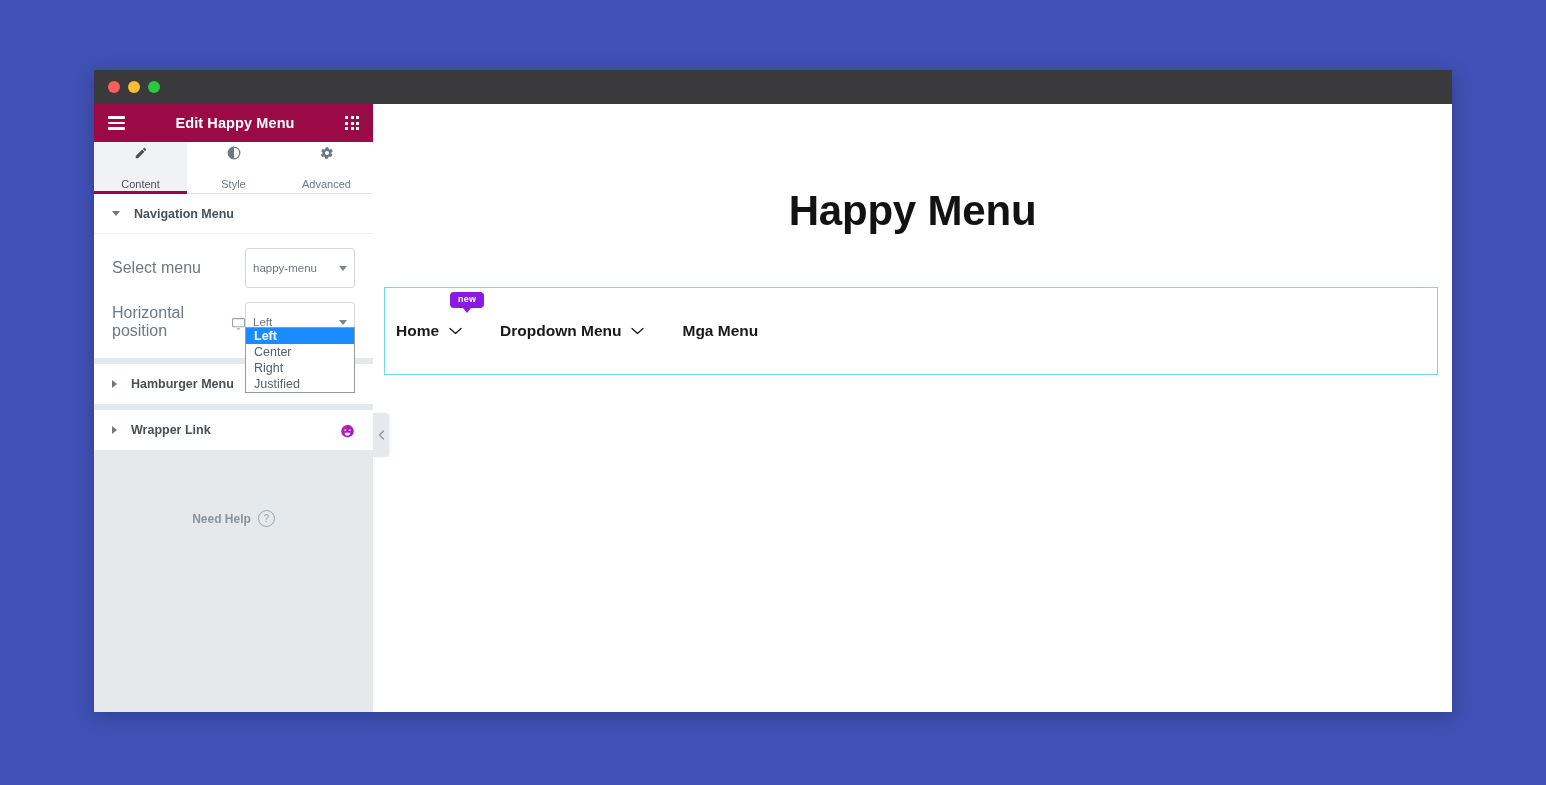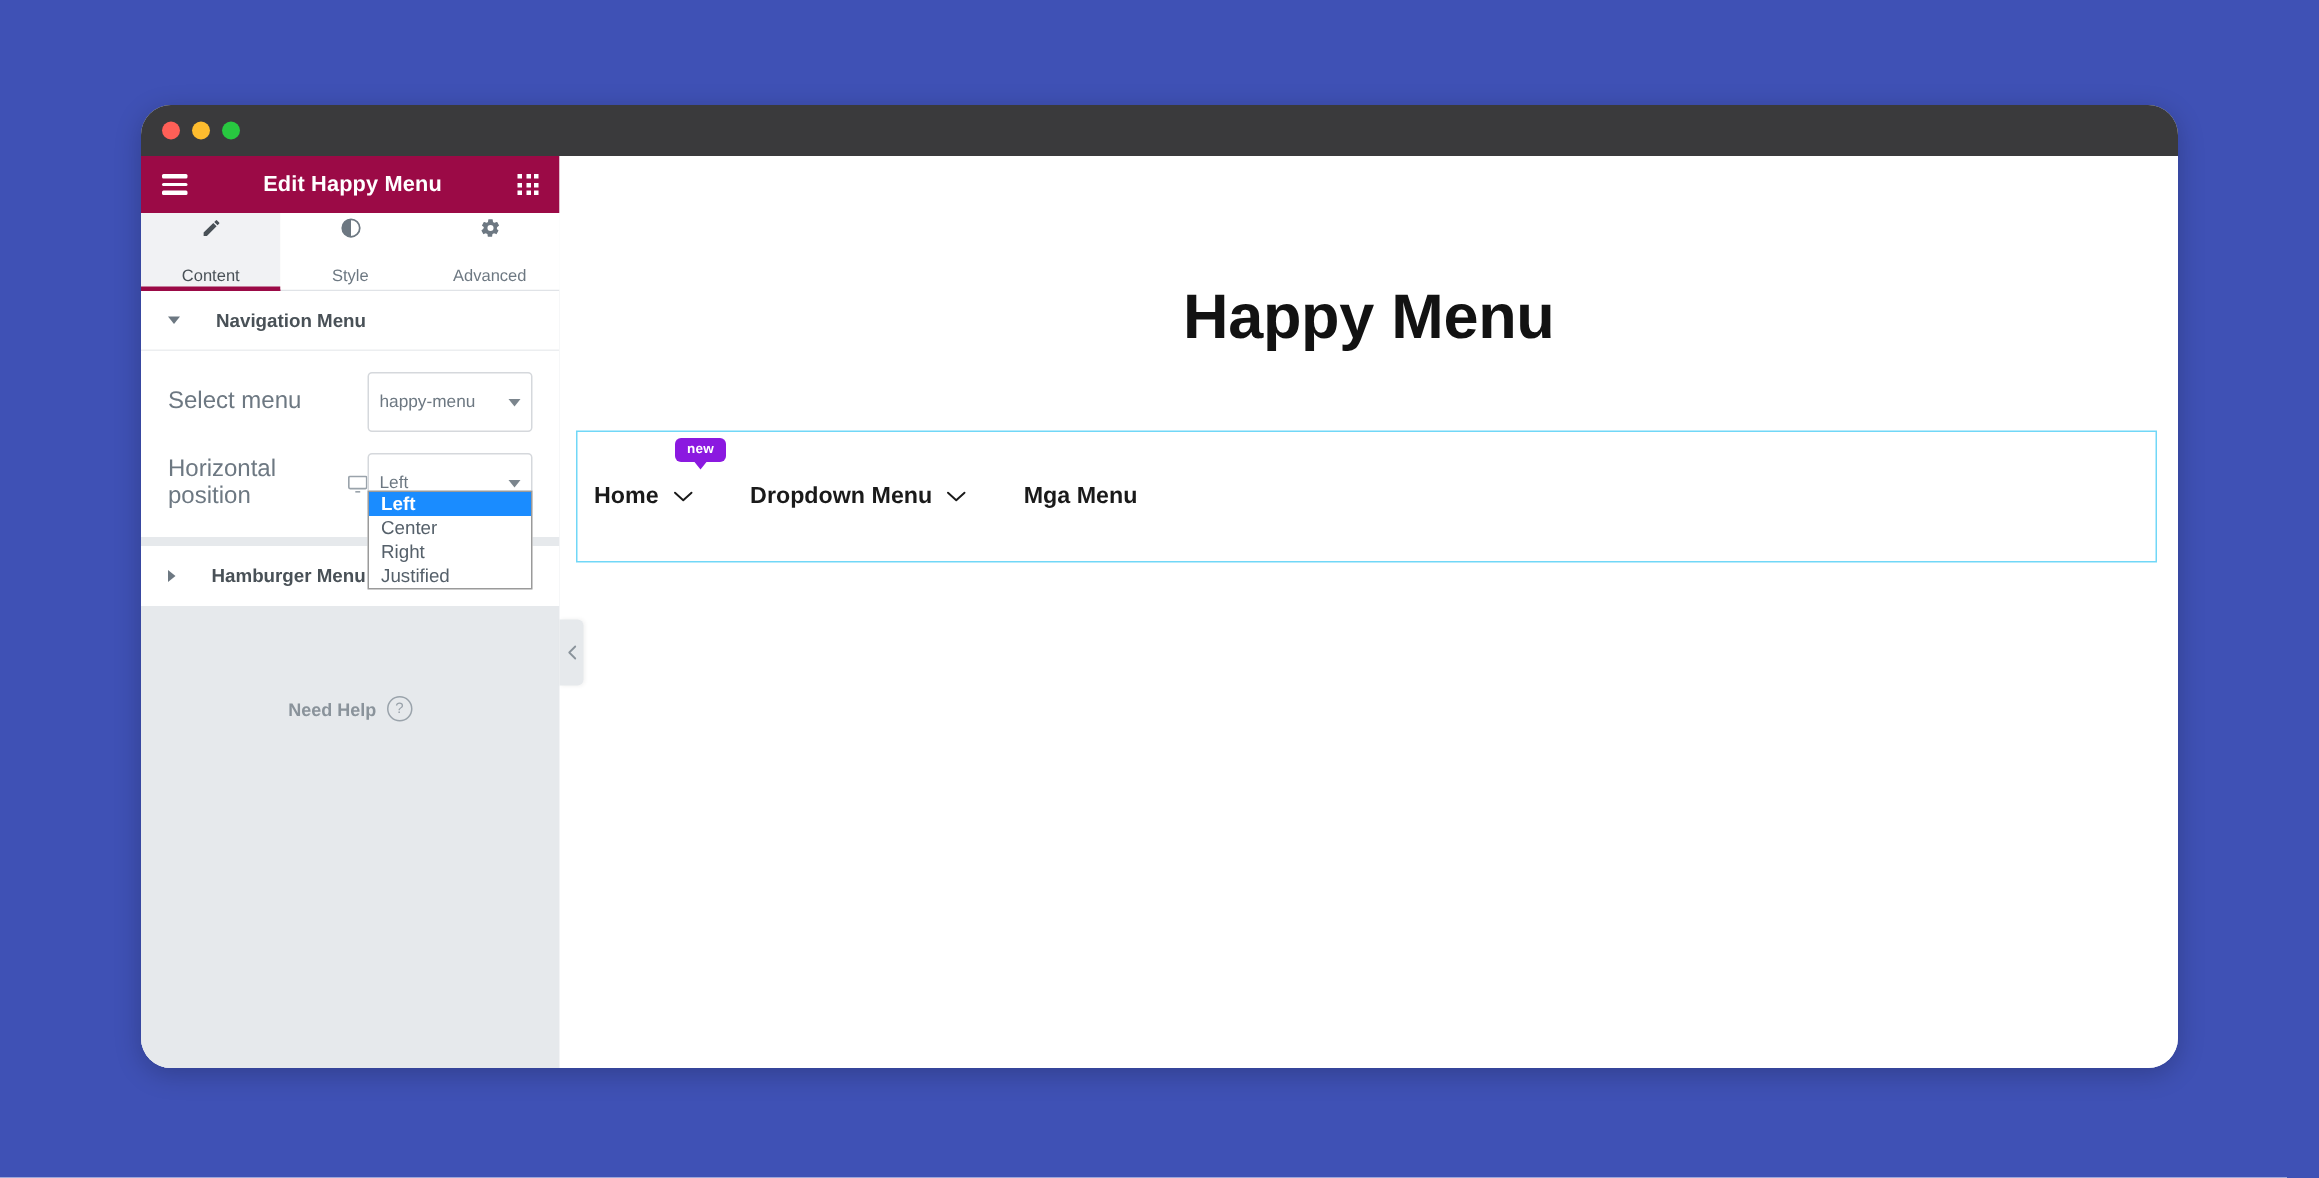--- a/index.html
+++ b/index.html
@@ -9,21 +9,21 @@
     overflow: hidden;
     font-family: "Liberation Sans", sans-serif;
   }
   body { background: #3f51b5; position: relative; }
 
   
   .window {
     position: absolute;
     left: 94px; top: 70px;
     width: 1358px; height: 642px;
-    border-radius: 20px;
+    border-radius: 0;
     background: #e6e9ec;
     overflow: hidden;
     box-shadow: 0 4px 18px rgba(0,0,0,.22);
   }
   .titlebar {
     height: 34px;
     background: #3a3a3c;
     display: flex;
     align-items: center;
     padding-left: 14px;
@@ -98,21 +98,21 @@
 
   .section {
     background: #fff;
     margin-bottom: 6px;
   }
   .section-head {
     height: 40px;
     display: flex;
     align-items: center;
     padding: 0 18px;
-    gap: 24px;
+    gap: 14px;
     cursor: pointer;
     border-bottom: 1px solid #eceef0;
   }
   .section-head.closed { border-bottom: none; }
   .section-label {
     font-size: 12.5px;
     font-weight: 700;
     color: #495157;
     flex: 1;
   }
@@ -436,20 +436,41 @@
           </div>
         </div>
 
         <div class="section">
           <div class="section-head closed">
             <span class="caret-right"></span>
             <span class="section-label">Hamburger Menu</span>
           </div>
         </div>
 
+        <div class="section">
+          <div class="section-head closed">
+            <span class="caret-right"></span>
+            <span class="section-label">Wrapper Link</span>
+            <span class="ai-face">
+              <svg viewBox="0 0 24 24" width="15" height="15">
+                <defs>
+                    <linearGradient id="g1" x1="0" y1="0" x2="1" y2="1">
+                  <stop offset="0" stop-color="#c8279e"></stop>
+                      <stop offset="1" stop-color="#9313d8"></stop>
+                </linearGradient>
+                  </defs>
+                <circle cx="12" cy="13" r="10" fill="url(#g1)"></circle>
+                <path d="M12 3c3 0 5 1 6 2-2 .5-5 .5-8 0 .6-1 1.3-2 2-2z" fill="url(#g1)"></path>
+                <circle cx="8.5" cy="11.5" r="1.4" fill="#fff"></circle>
+                <circle cx="15.5" cy="11.5" r="1.4" fill="#fff"></circle>
+                <path d="M7.5 15.5h9a4.5 4.5 0 0 1-9 0z" fill="#fff"></path>
+              </svg>
+            </span>
+          </div>
+        </div>
 
         <div class="need-help">
           <span>Need Help</span>
           <span class="qmark">?</span>
         </div>
 
       </div>
 
       <div class="collapse-handle">
         <svg viewBox="0 0 7 10">

